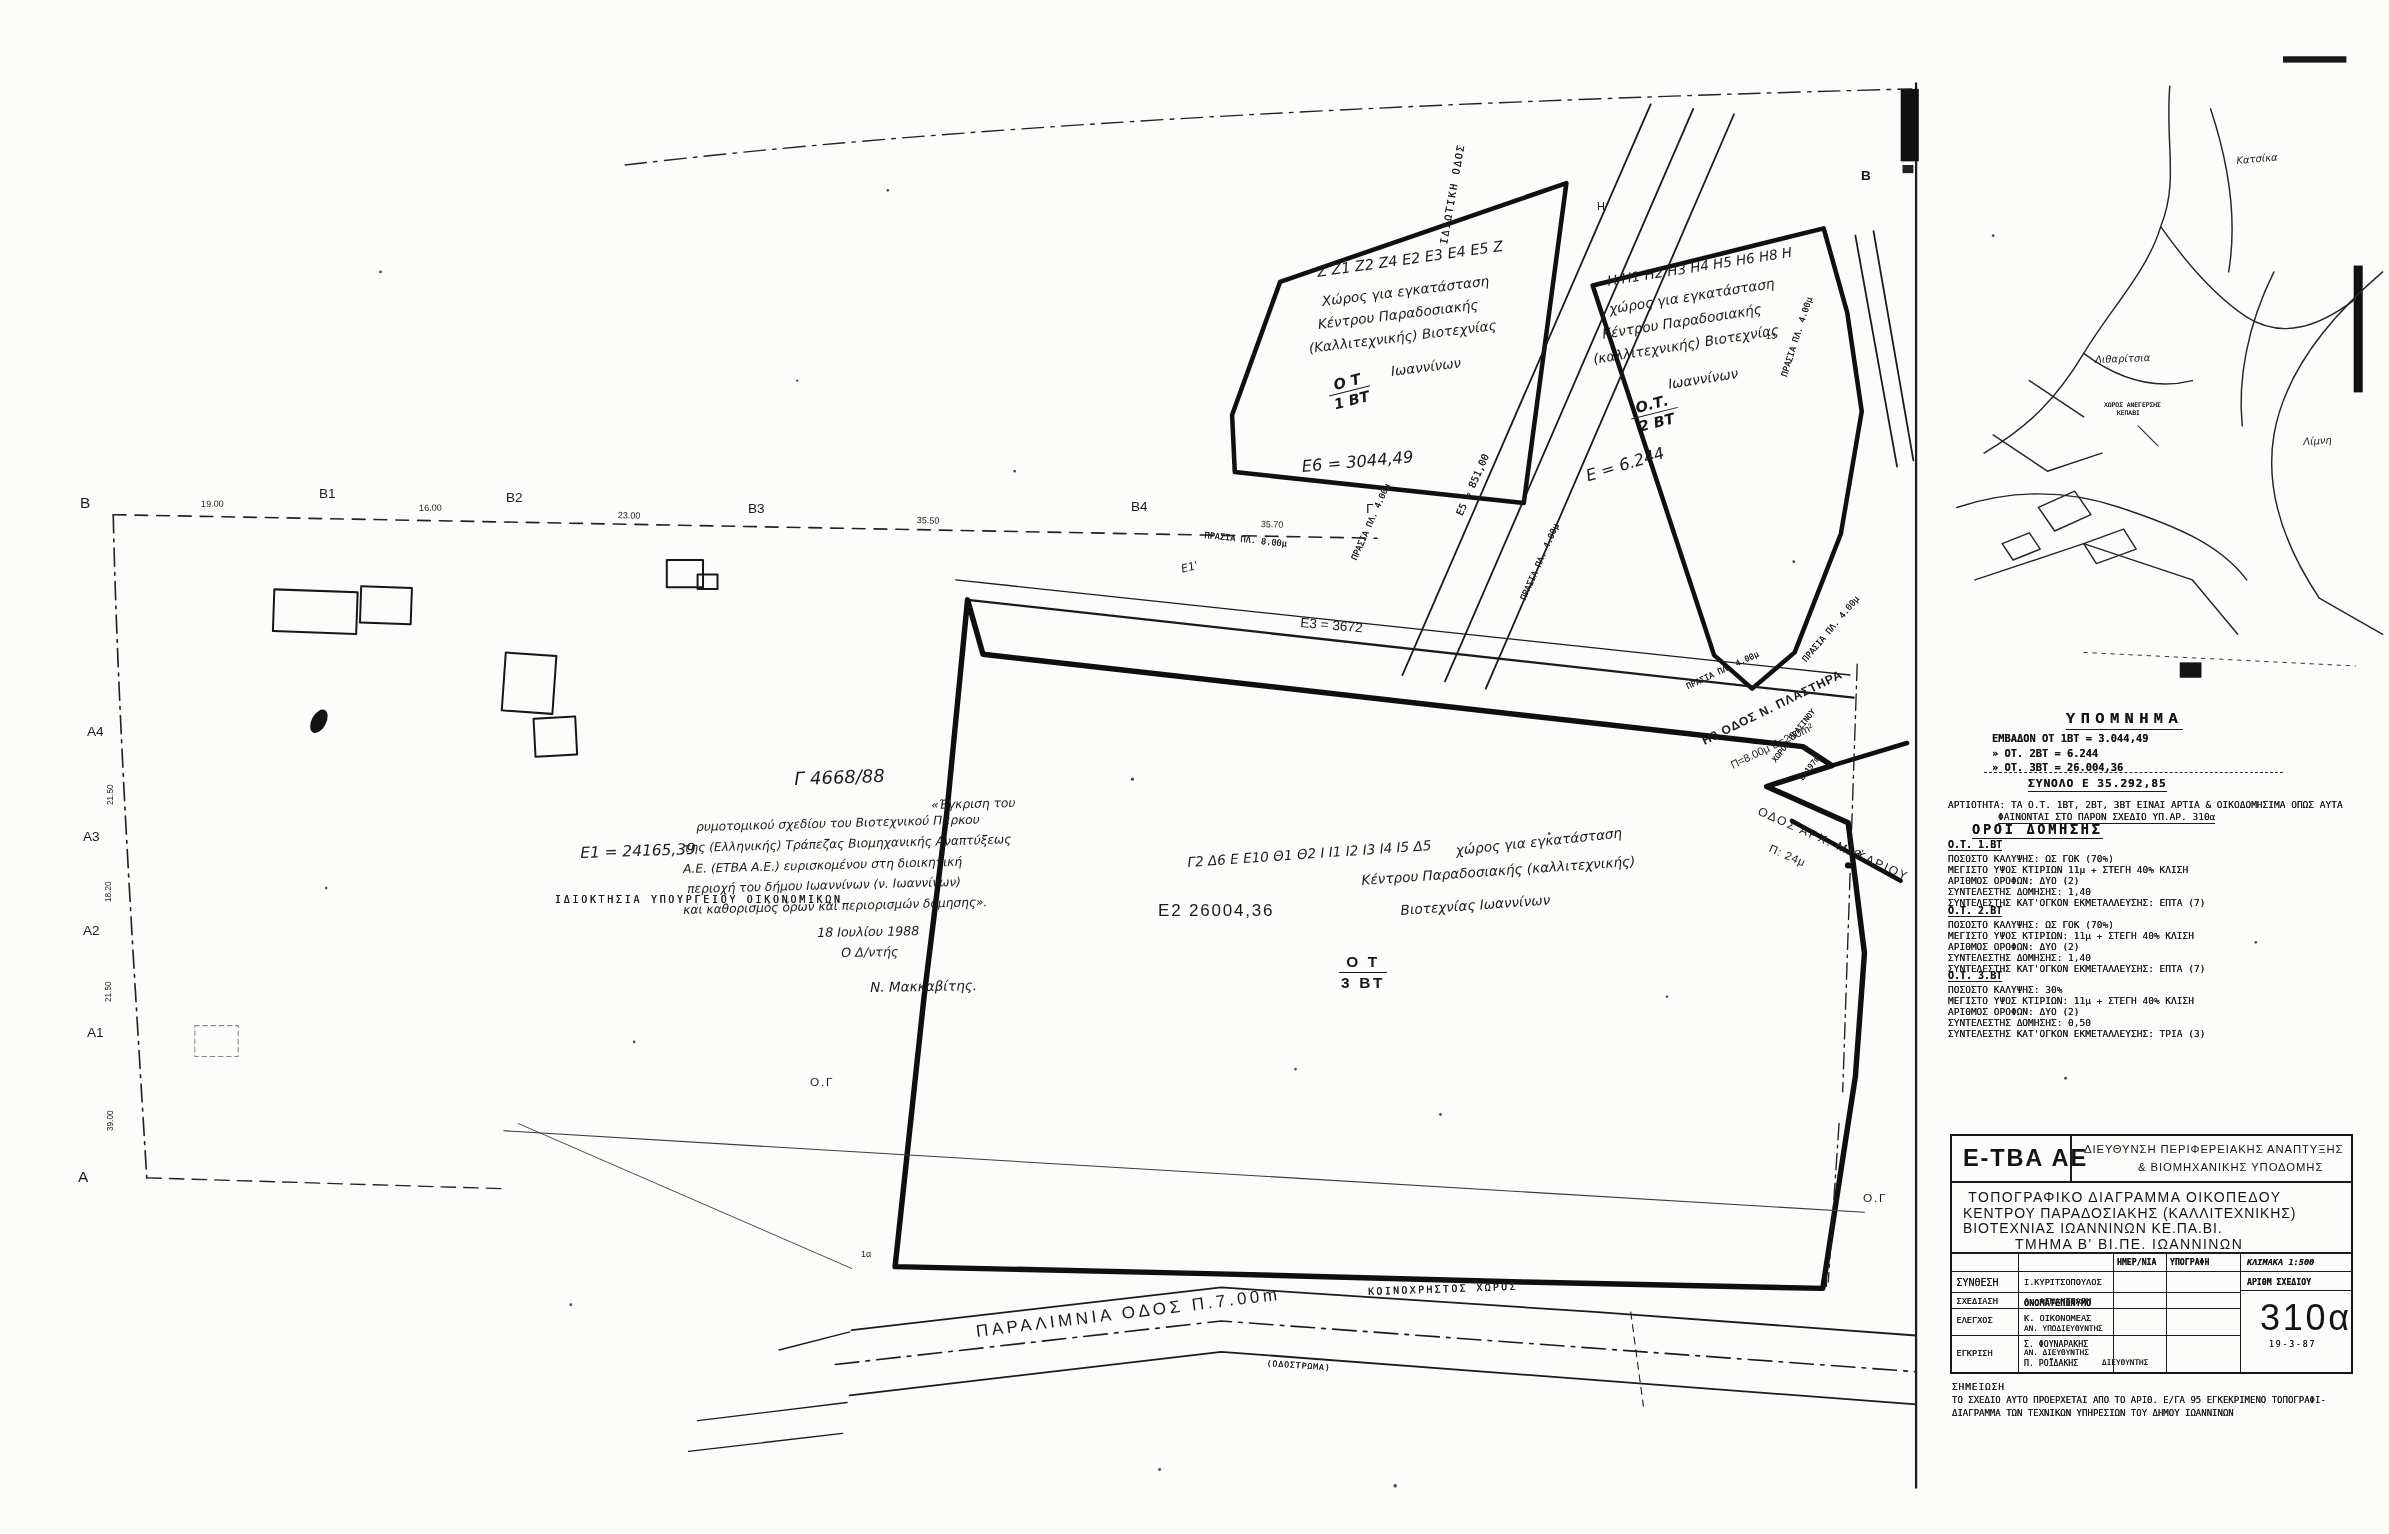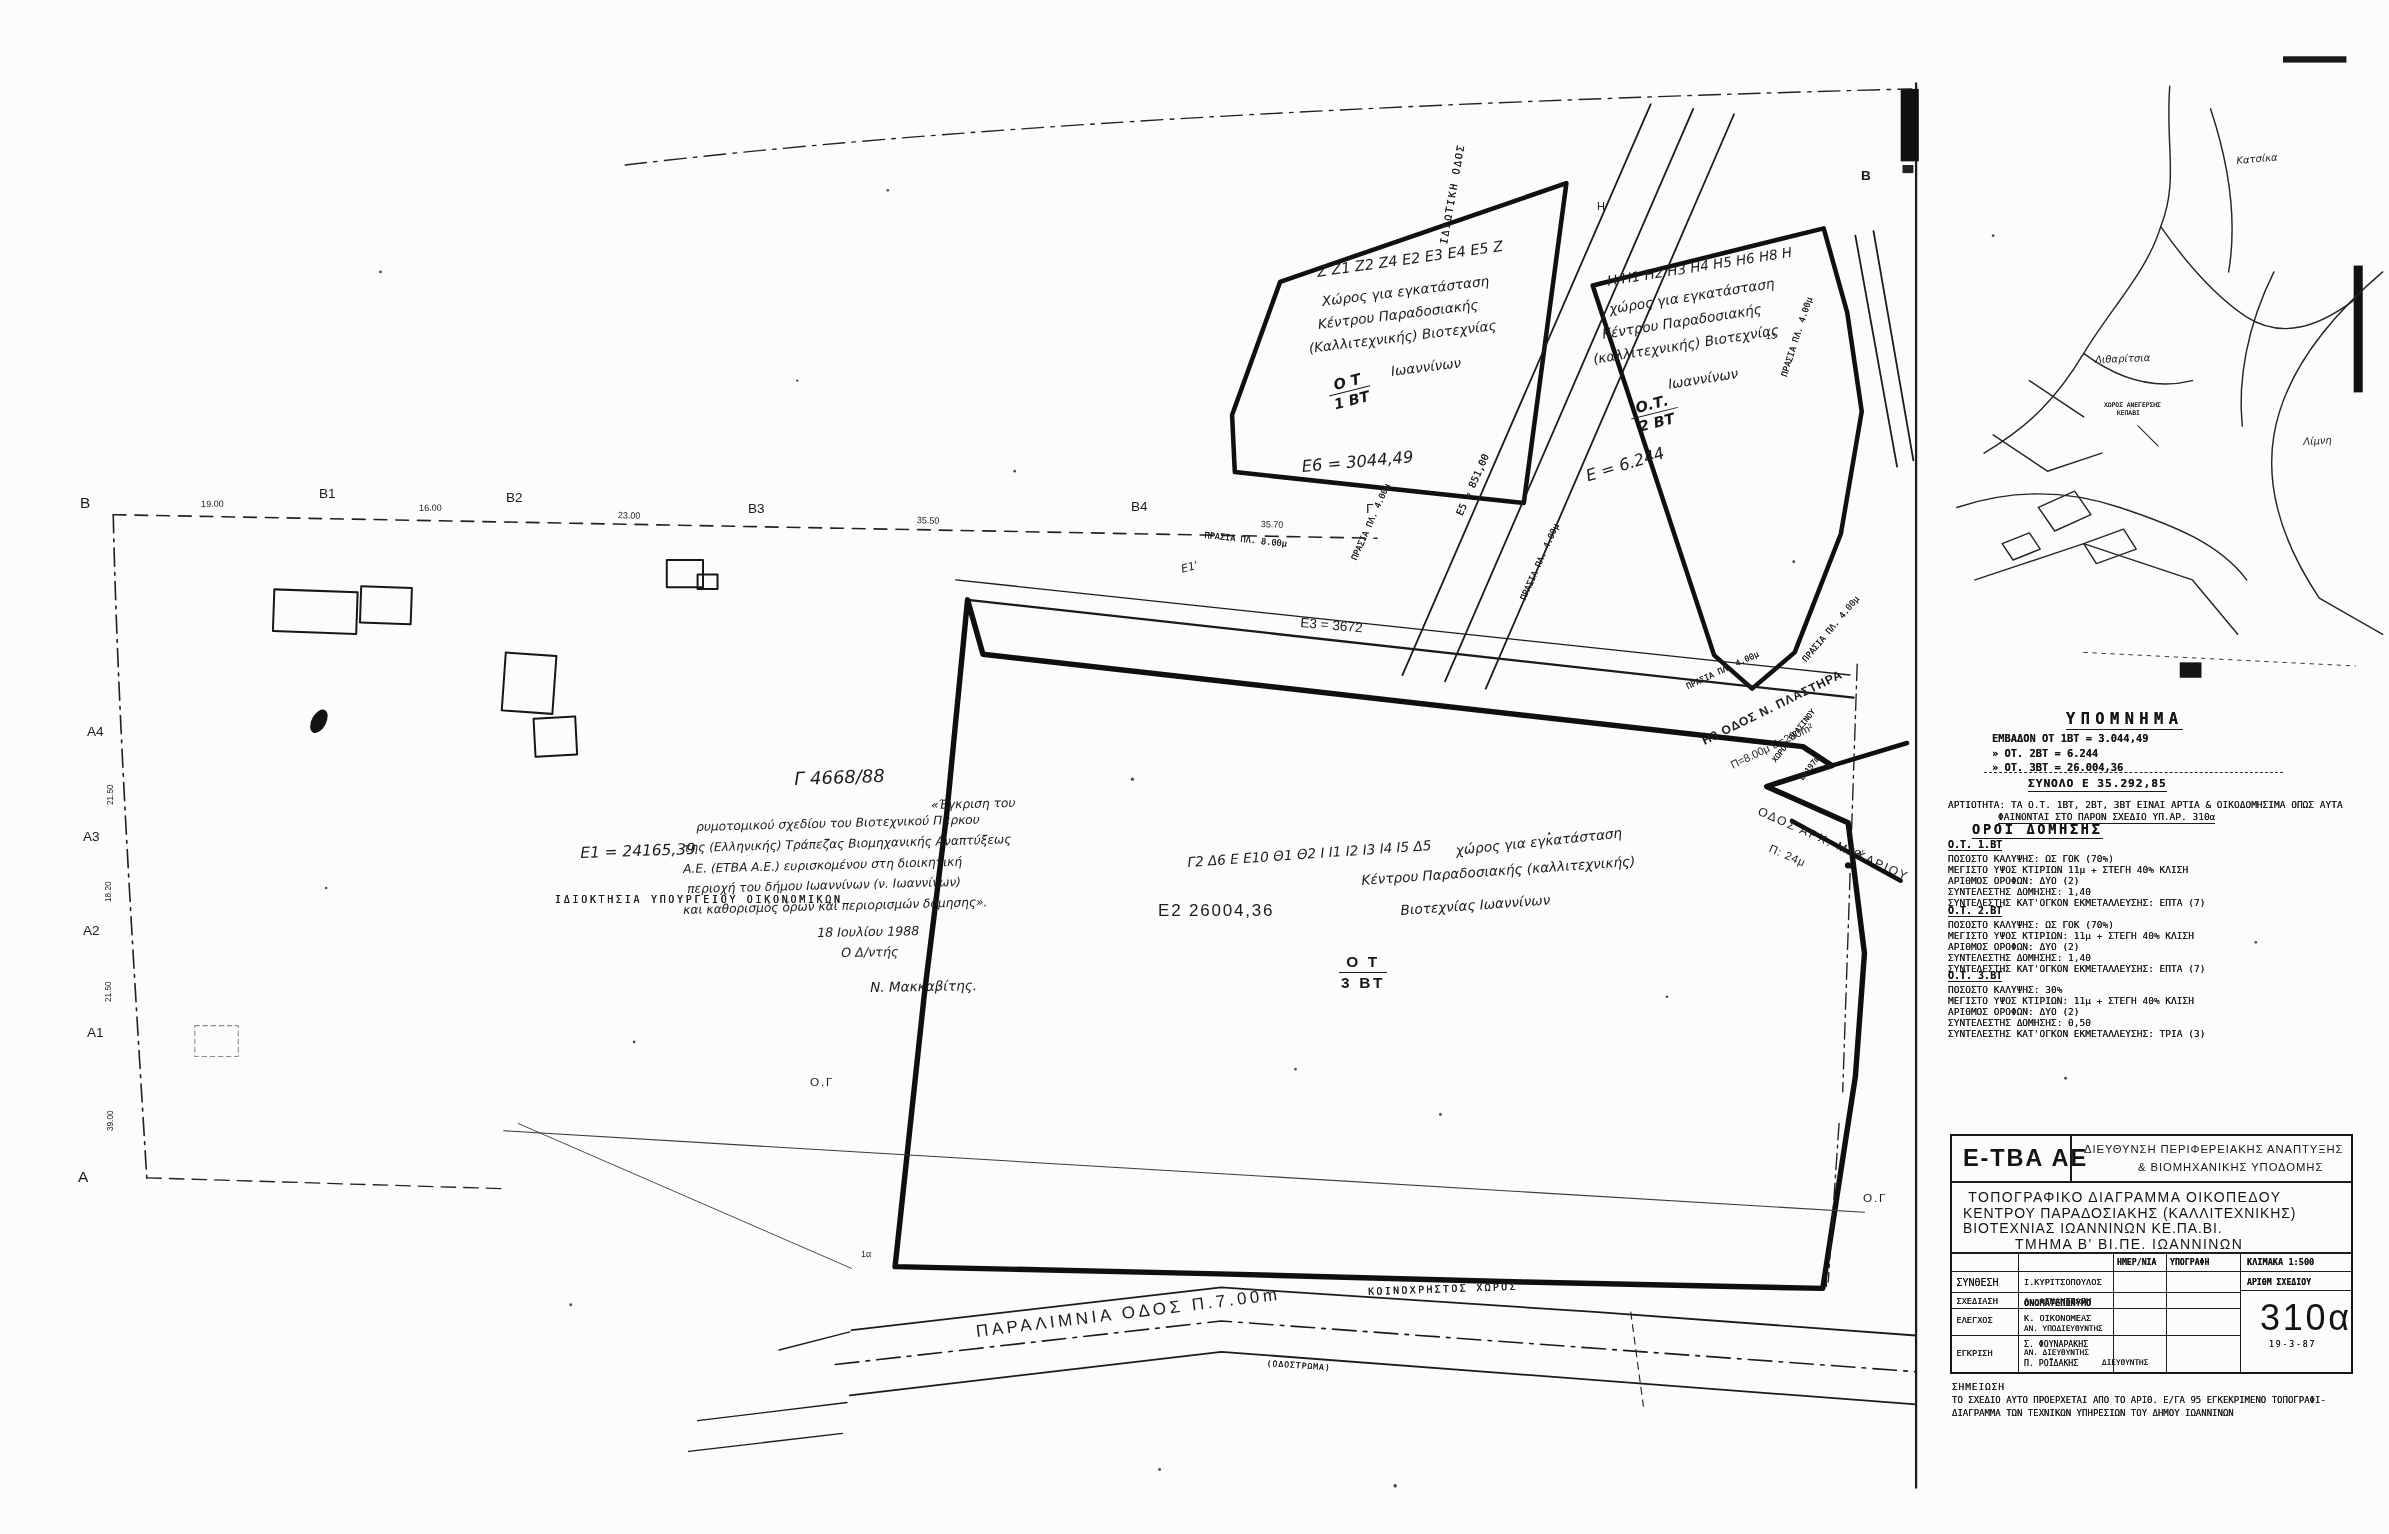--- a/index.html
+++ b/index.html
@@ -230,21 +230,21 @@
   </div>
   <div class="frac hand" style="left:1627px;top:402px;font-size:14.5px;transform:rotate(-14deg);">
     <span class="num">Ο.Τ.</span>
     <span class="den">2 ΒΤ</span>
   </div>
   <div class="frac print" style="left:1339px;top:953px;font-size:15.4px;letter-spacing:2.7px;">
     <span class="num">Ο Τ</span>
     <span class="den">3 ΒΤ</span>
   </div>
 
-  <div class="rc mono b u" style="left:2066px;top:710px;font-size:15.4px;letter-spacing:5.4px;">ΥΠΟΜΝΗΜΑ</div>
+  <div class="rc mono b u" style="left:2066px;top:710px;font-size:15.4px;letter-spacing:5.4px;font-family:Liberation Mono, monospace;">ΥΠΟΜΝΗΜΑ</div>
   <div class="rc mono b" style="left:1992px;top:732px;font-size:10.4px;">ΕΜΒΑΔΟΝ ΟΤ 1ΒΤ = 3.044,49</div>
   <div class="rc mono b" style="left:1992px;top:747px;font-size:10.4px;">»      ΟΤ. 2ΒΤ = 6.244</div>
   <div class="rc mono b" style="left:1992px;top:761px;font-size:10.4px;">»      ΟΤ. 3ΒΤ = 26.004,36</div>
   <div class="rc udash" style="left:1984px;top:772px;width:299px;height:0;"></div>
   <div class="rc mono b u" style="left:2028px;top:777px;font-size:11.3px;letter-spacing:0.9px;">ΣΥΝΟΛΟ  Ε  35.292,85</div>
 
   <div class="rc mono" style="left:1948px;top:799px;font-size:9.5px;">ΑΡΤΙΟΤΗΤΑ: ΤΑ Ο.Τ. 1ΒΤ, 2ΒΤ, 3ΒΤ ΕΙΝΑΙ ΑΡΤΙΑ &amp; ΟΙΚΟΔΟΜΗΣΙΜΑ ΟΠΩΣ ΑΥΤΑ</div>
   <div class="rc mono u" style="left:1998px;top:811px;font-size:9.5px;">ΦΑΙΝΟΝΤΑΙ ΣΤΟ ΠΑΡΟΝ ΣΧΕΔΙΟ ΥΠ.ΑΡ. 310α</div>
 
   <div class="rc mono b u" style="left:1972px;top:821px;font-size:13.6px;letter-spacing:2.7px;">ΟΡΟΙ ΔΟΜΗΣΗΣ</div>
@@ -289,21 +289,21 @@
     <div class="tb-line" style="left:0;top:156px;width:288px;height:1.4px;"></div>
     <div class="tb-line" style="left:0;top:172px;width:288px;height:1.4px;"></div>
     <div class="tb-line" style="left:0;top:199px;width:288px;height:1.4px;"></div>
     <div class="tb-line" style="left:66px;top:116px;width:1.4px;height:120px;"></div>
     <div class="tb-line" style="left:161px;top:116px;width:1.4px;height:120px;"></div>
     <div class="tb-line" style="left:214px;top:116px;width:1.4px;height:120px;"></div>
     <div class="tb-line" style="left:288px;top:116px;width:1.4px;height:120px;"></div>
     <div class="rc mono b" style="left:72px;top:121px;font-size:8.6px;margin-top:41px;">ΟΝΟΜΑΤΕΠΩΝΥΜΟ</div>
     <div class="rc mono b" style="left:165px;top:121px;font-size:8.2px;">ΗΜΕΡ/ΝΙΑ</div>
     <div class="rc mono b" style="left:218px;top:121px;font-size:8.2px;">ΥΠΟΓΡΑΦΗ</div>
-    <div class="rc mono b" style="left:295px;top:121px;font-size:8.6px;">ΚΛΙΜΑΚΑ 1:500</div>
+    <div class="rc mono b" style="left:295px;top:121px;font-size:8.6px;font-style:italic;">ΚΛΙΜΑΚΑ 1:500</div>
     <div class="rc mono" style="left:4.5px;top:141px;font-size:10px;">ΣΥΝΘΕΣΗ</div>
     <div class="rc mono" style="left:72px;top:141px;font-size:8.6px;">Ι.ΚΥΡΙΤΣΟΠΟΥΛΟΣ</div>
     <div class="rc mono b" style="left:295px;top:141px;font-size:8.2px;">ΑΡΙΘΜ ΣΧΕΔΙΟΥ</div>
     <div class="tb-line" style="left:288px;top:154px;width:111px;height:1.4px;"></div>
     <div class="rc mono" style="left:4.5px;top:160px;font-size:8.6px;">ΣΧΕΔΙΑΣΗ</div>
     <div class="rc mono" style="left:72px;top:160px;font-size:8.6px;">Α. ΑΓΝΑΝΤΙΑΡΗ</div>
     <div class="rc mono" style="left:4.5px;top:179px;font-size:8.6px;">ΕΛΕΓΧΟΣ</div>
     <div class="rc mono" style="left:72px;top:177px;font-size:8.6px;">Κ. ΟΙΚΟΝΟΜΕΑΣ</div>
     <div class="rc mono" style="left:72px;top:188px;font-size:7.7px;">ΑΝ. ΥΠΟΔΙΕΥΘΥΝΤΗΣ</div>
     <div class="rc print" style="left:308px;top:161px;font-size:36px;letter-spacing:2.7px;">310α</div>

